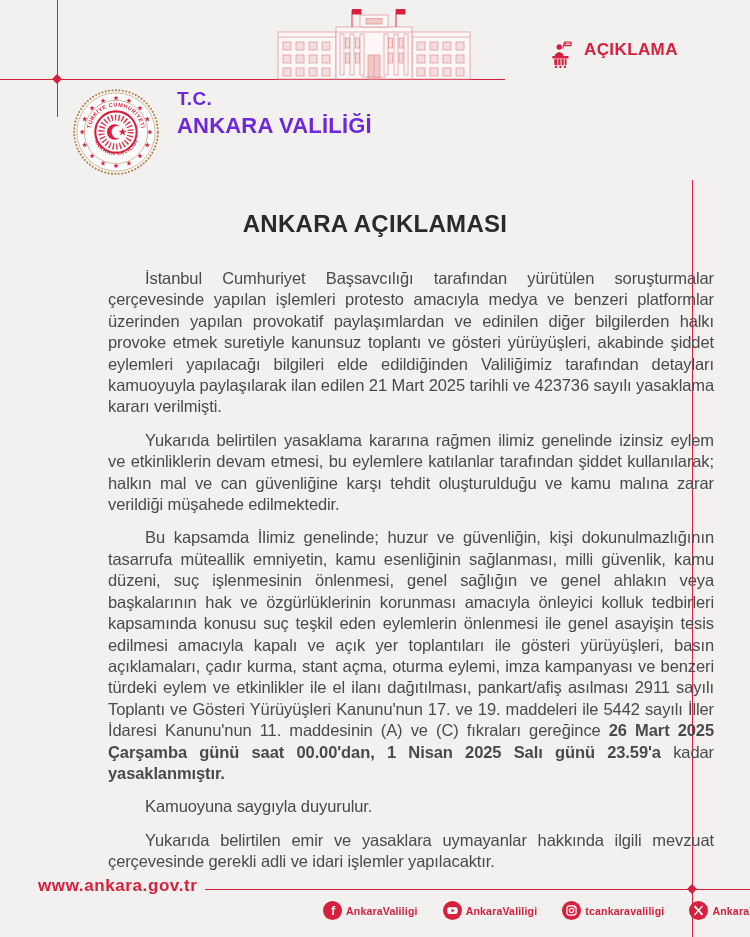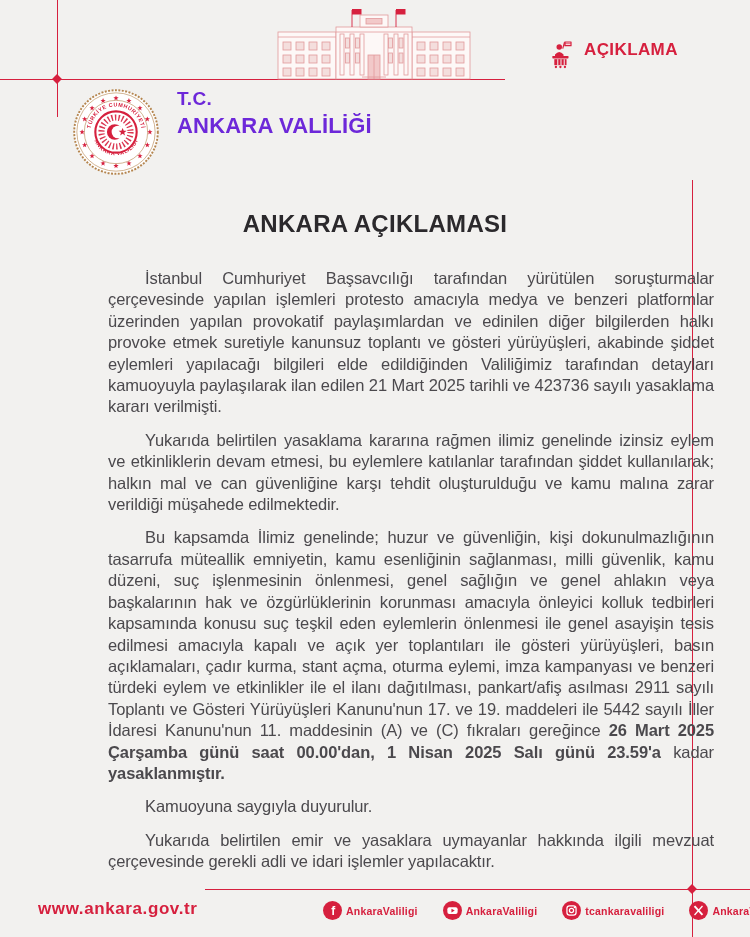--- a/index.html
+++ b/index.html
@@ -36,21 +36,21 @@
 
   
   .doc-title{position:absolute;left:60px;top:210px;width:630px;text-align:center;
     font-size:24px;font-weight:bold;color:#2b292c;letter-spacing:.3px;}
   .article{position:absolute;left:68px;top:268px;width:606px;margin-left:40px;}
   .article p{margin:0 0 12px 0;text-align:justify;text-indent:37px;
     font-size:16.5px;line-height:21.4px;color:#4b494d;letter-spacing:-.1px;}
   .article p b{font-weight:bold;}
 
   
-  .website{position:absolute;left:38px;top:899px;color:#d6203e;font-weight:bold;
+  .website{position:absolute;left:38px;top:876px;color:#d6203e;font-weight:bold;
     font-size:17px;letter-spacing:.6px;text-decoration:none;}
   .social-row{position:absolute;left:323px;top:901px;display:flex;align-items:center;gap:25px;}
   .social-item{display:flex;align-items:center;gap:4px;cursor:pointer;}
   .social-label{color:#d6203e;font-weight:bold;font-size:10.5px;letter-spacing:.2px;}
   svg text{font-family:"Liberation Sans","DejaVu Sans",sans-serif;}
 </style>
 </head>
 <body>
 
 <div class="page">

